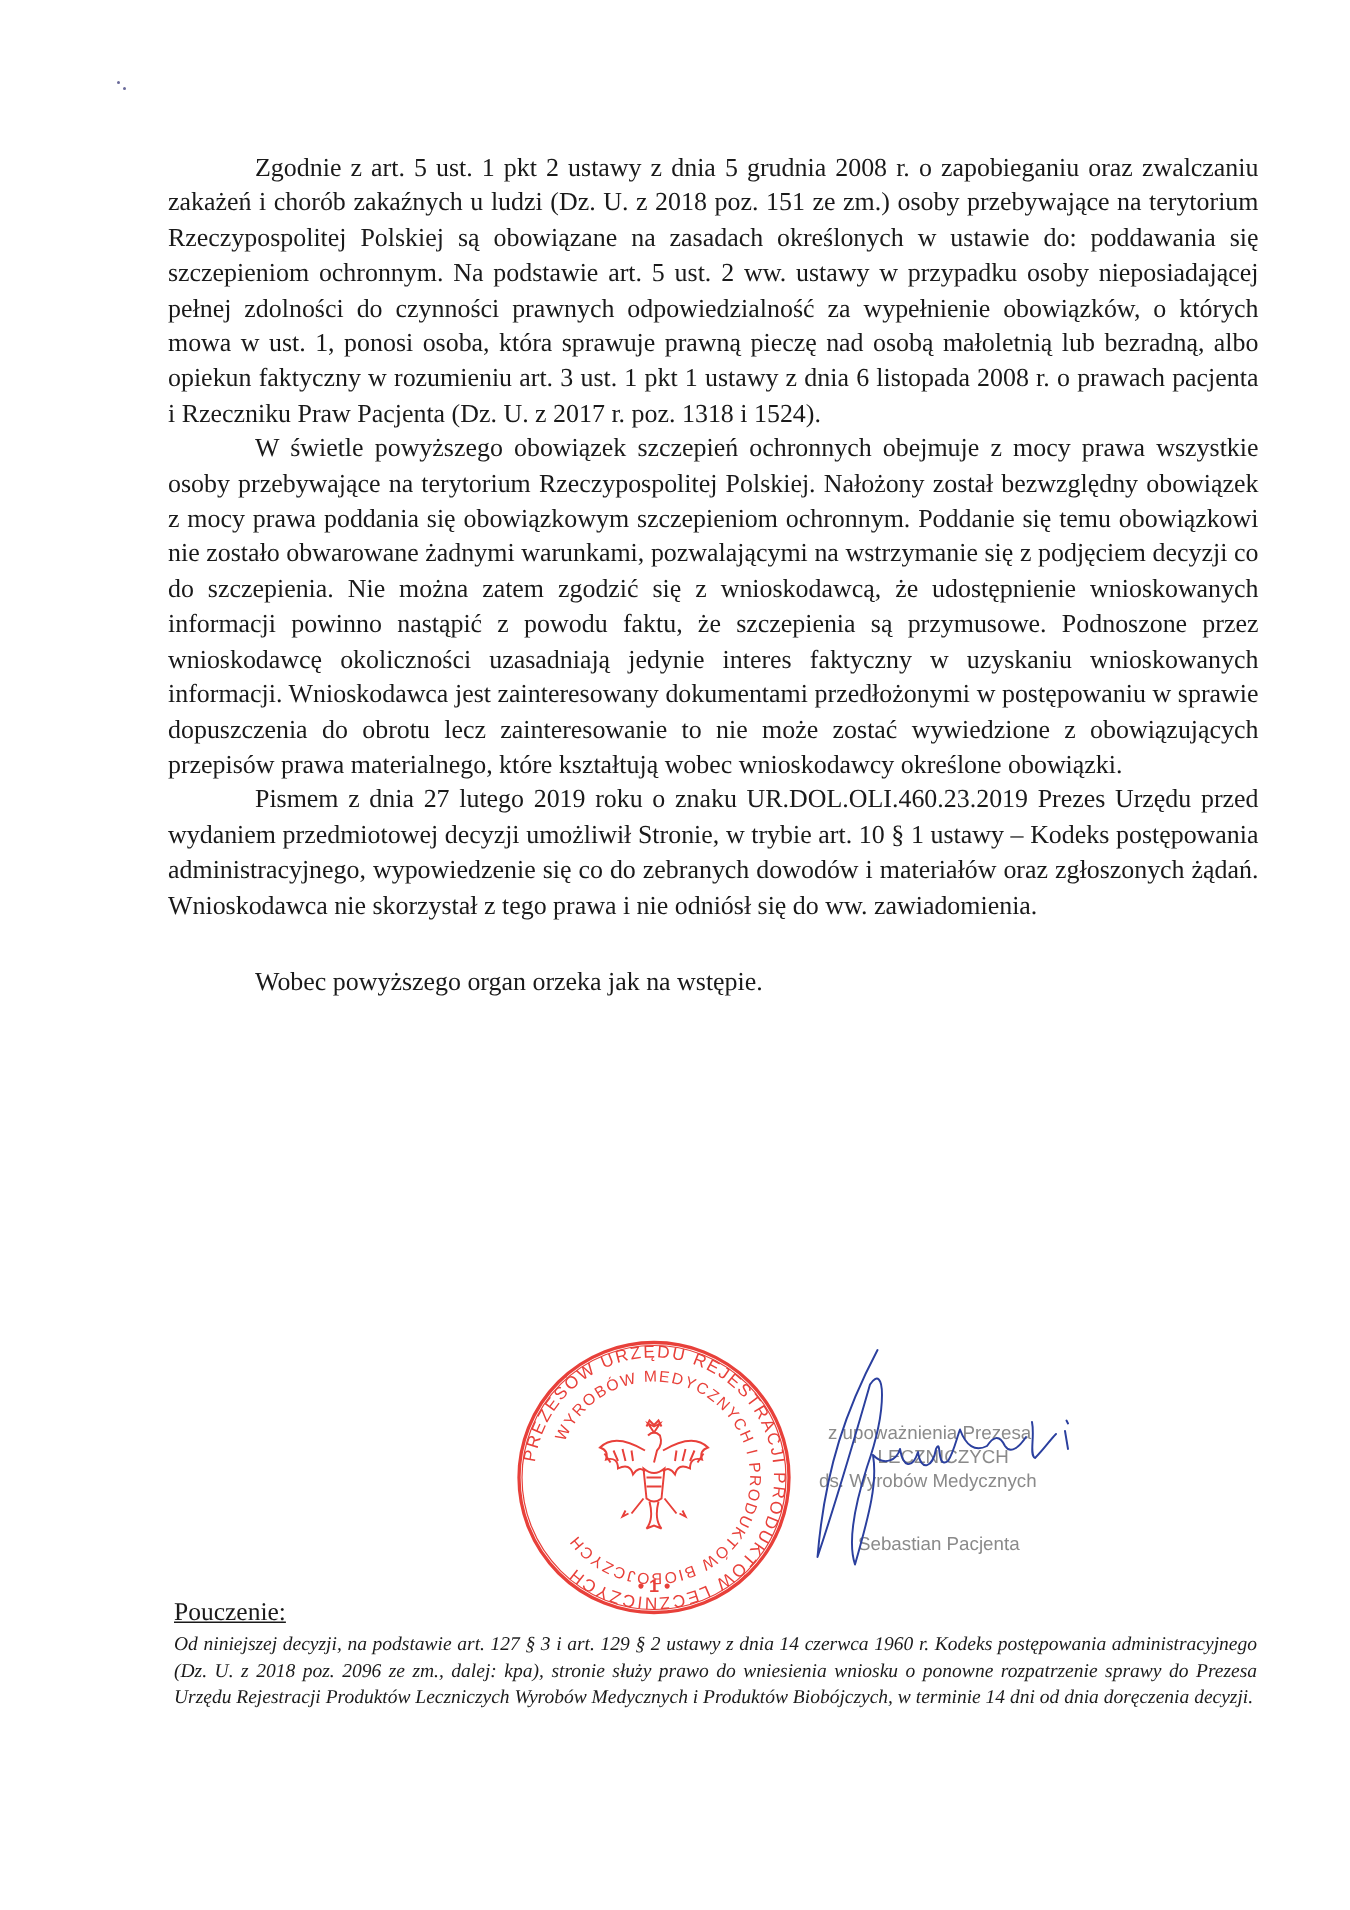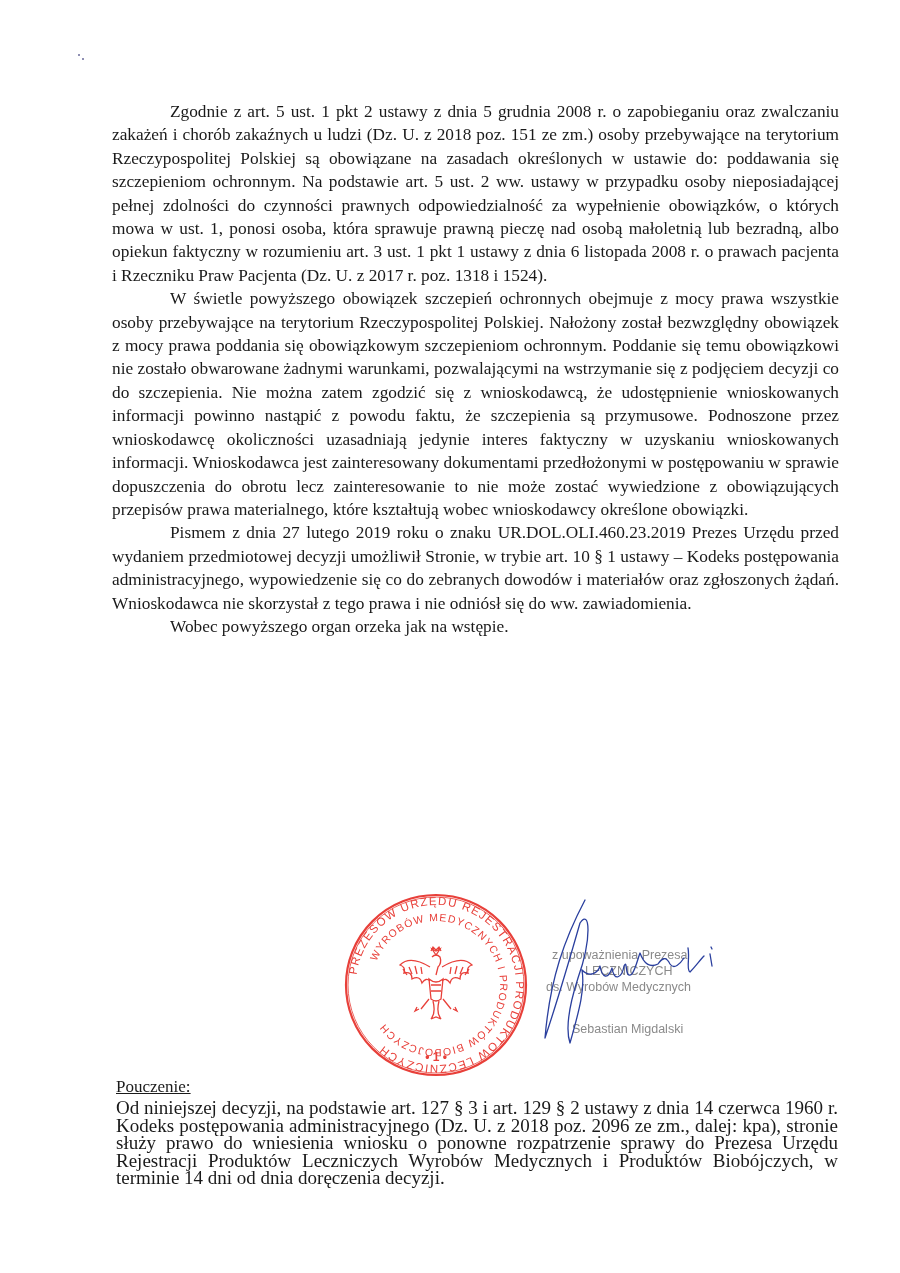--- a/index.html
+++ b/index.html
@@ -7,39 +7,39 @@
   .page {
     position: absolute; left: 0; top: 0; width: 900px; height: 1273px; background: #fff;
   }
   .body-text {
     position: absolute; left: 112px; top: 100px; width: 727px;
     font-family: "Liberation Serif", serif;
     font-size: 17.3px; line-height: 23.4px; color: #1a1a1a;
     text-align: justify;
   }
   .body-text p { margin: 0; text-indent: 58px; }
-  .body-text p.spaced { margin-top: 0; }
+  .body-text p.spaced { margin-top: 28px; }
   .stamp {
     position: absolute; left: 333px; top: 893px; width: 206px; height: 184px;
   }
   .sig-block {
     position: absolute; left: 540px; top: 898px; width: 220px; height: 150px;
     font-family: "Liberation Sans", sans-serif; color: #8a8a8a; font-size: 12.5px;
   }
   .sig-line { position: absolute; white-space: nowrap; }
   .signature { position: absolute; left: 0; top: 0; width: 220px; height: 150px; }
   .instructions {
     position: absolute; left: 116px; top: 1065px; width: 722px;
     font-family: "Liberation Serif", serif; color: #1a1a1a;
   }
   .instructions-title {
-    font-size: 17px; text-decoration: underline; margin: 12px 0 2px 0; line-height: 20px;
+    font-size: 17px; text-decoration: underline; margin: 0 0 2px 0; line-height: 20px;
   }
   .instructions-text {
-    font-size: 19px; line-height: 17.5px; text-align: justify; margin: 0;
+    font-size: 13px; line-height: 17.5px; text-align: justify; margin: 0; font-style: italic;
   }
   .scan-dot { position: absolute; width: 2px; height: 2px; background: #6a6a9a; border-radius: 1px; }
 </style>
 </head>
 <body>
 
 <div class="page">
 
   <span class="scan-dot" style="left:78px;top:54px;"></span>
   <span class="scan-dot" style="left:82px;top:58px;"></span>
@@ -81,21 +81,21 @@
       <path d="M100,108 q3,12 -2,18 l5,-2 l5,2 q-5,-6 -2,-18"></path>
       <path d="M86,116 l-4,2 l2,-4 M120,116 l4,2 l-2,-4"></path>
     </g>
     <text x="103" y="168" text-anchor="middle" font-family="Liberation Sans, sans-serif" font-weight="bold" font-size="12" fill="#e8403a">• 1 •</text>
   </svg>
 
   <div class="sig-block">
     <span class="sig-line" style="left:12px;top:50px;">z upoważnienia Prezesa</span>
     <span class="sig-line" style="left:45px;top:66px;">LECZNICZYCH</span>
     <span class="sig-line" style="left:6px;top:82px;">ds. Wyrobów Medycznych</span>
-    <span class="sig-line" style="left:32px;top:124px;">Sebastian Migdalski</span>
+    <span class="sig-line" style="left:32px;top:124px;">Sebastian Pacjenta</span>
     <svg class="signature" viewBox="0 0 220 150">
       <path d="M45,2 C25,40 10,80 5,140 C15,110 30,60 40,25 C50,10 52,40 38,80 C30,105 25,130 30,145 C40,110 45,90 42,72 C50,80 58,75 60,68 C62,80 68,82 72,70 C74,84 82,80 84,68 C88,60 84,82 92,76 C96,70 98,60 100,55 C104,66 110,70 118,66 C122,60 126,58 130,66 C134,72 140,66 144,60 M148,50 C150,60 146,72 150,74 C156,68 160,62 164,58 M170,56 l2,12 M171,49 l1,2" fill="none" stroke="#2a3f9e" stroke-width="1.3" stroke-linecap="round" stroke-linejoin="round"></path>
     </svg>
   </div>
 
   <div class="instructions">
     <p class="instructions-title">Pouczenie:</p>
     <p class="instructions-text">Od niniejszej decyzji, na podstawie art. 127 § 3 i art. 129 § 2 ustawy z dnia 14 czerwca 1960 r. Kodeks postępowania administracyjnego (Dz. U. z 2018 poz. 2096 ze zm., dalej: kpa), stronie służy prawo do wniesienia wniosku o ponowne rozpatrzenie sprawy do Prezesa Urzędu Rejestracji Produktów Leczniczych Wyrobów Medycznych i Produktów Biobójczych, w terminie 14 dni od dnia doręczenia decyzji.</p>
   </div>
 

